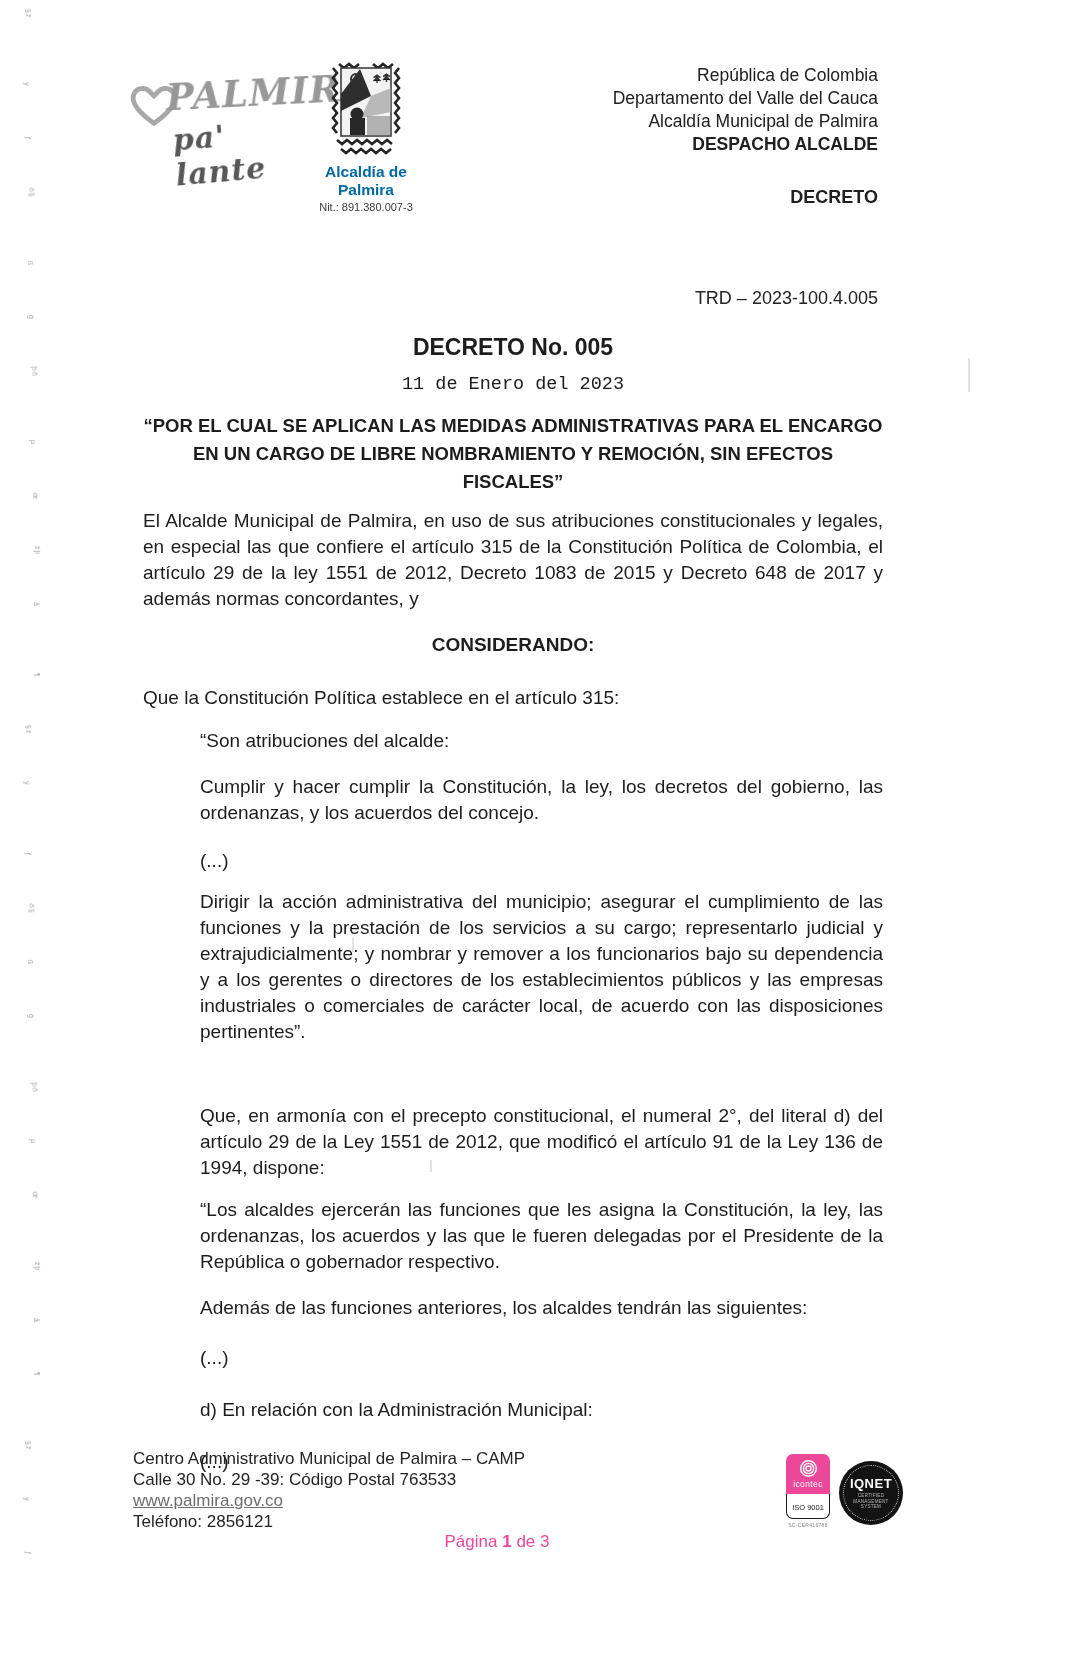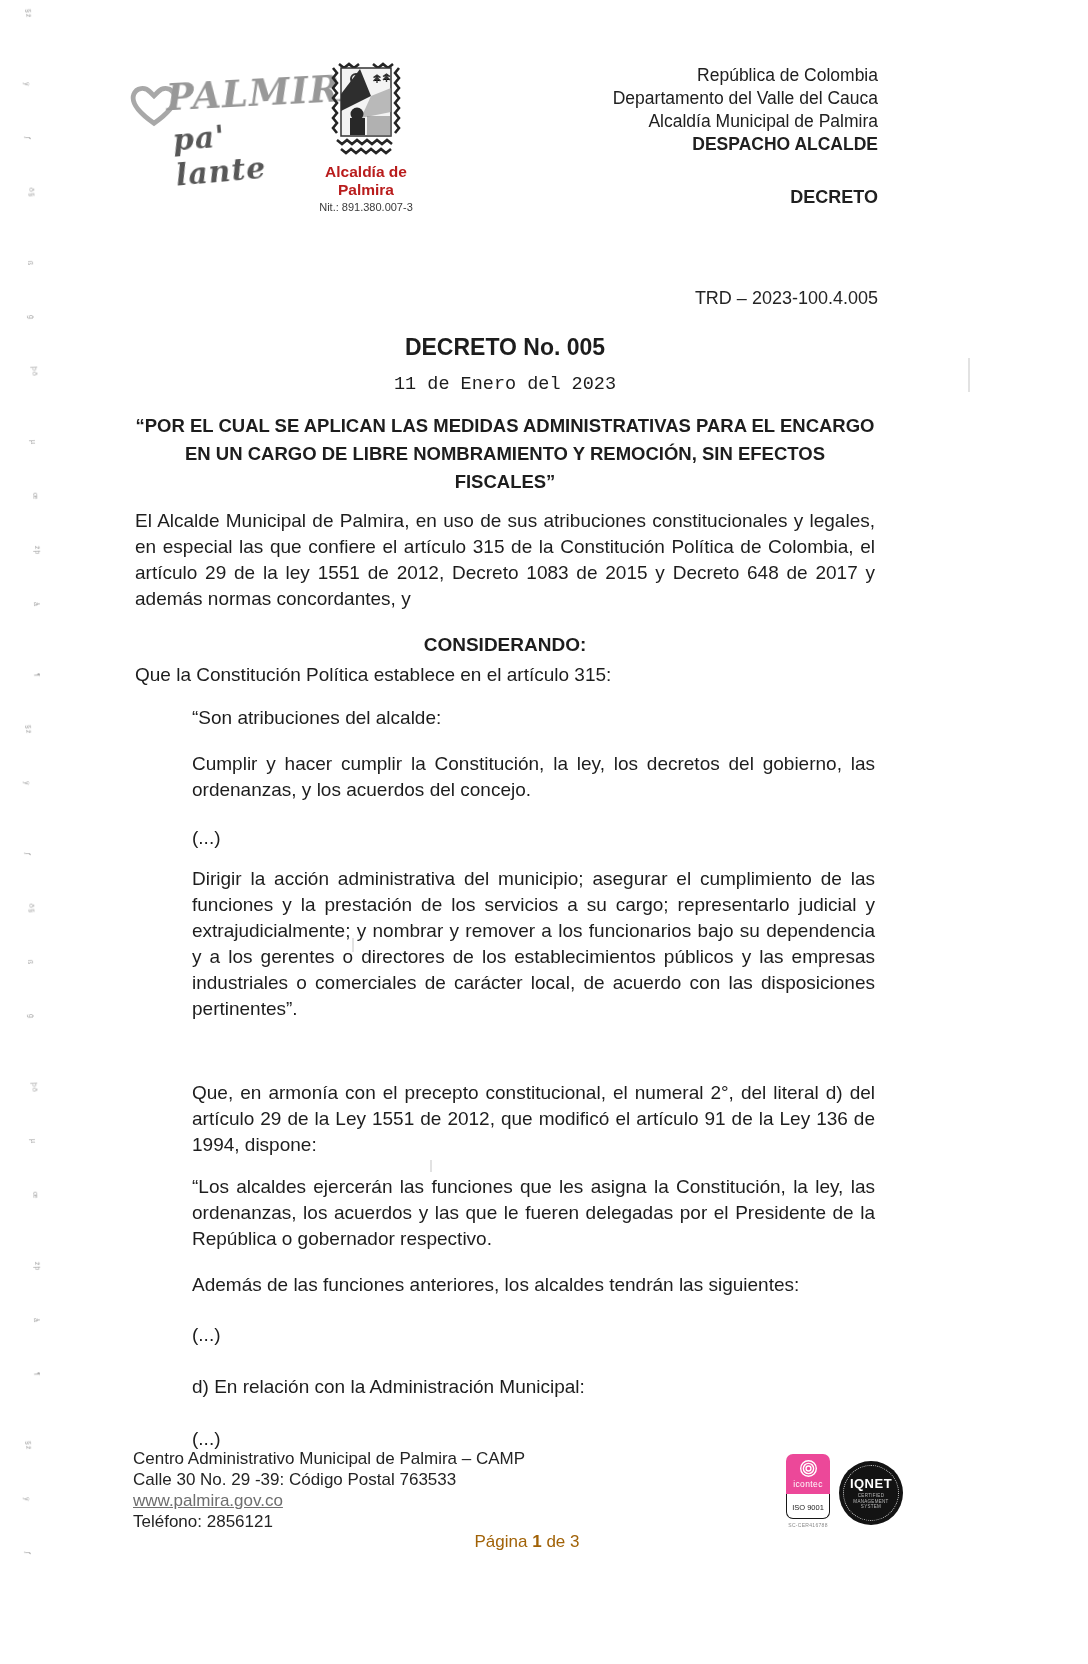--- a/index.html
+++ b/index.html
@@ -11,48 +11,48 @@
   .midmark{position:absolute;background:#e2e2e2;filter:blur(.5px);}
 
   
   .logo-wrap{position:absolute;left:128px;top:68px;width:200px;height:110px;}
   .logo-heart{position:absolute;left:0;top:14px;opacity:.85;}
   .logo-brand{position:absolute;left:38px;top:2px;font-family:"DejaVu Serif",serif;font-style:italic;font-weight:bold;font-size:37px;color:#989898;letter-spacing:1px;transform:rotate(-3deg);filter:blur(.3px);}
   .logo-tagline{position:absolute;left:46px;top:48px;font-family:"DejaVu Serif",serif;font-style:italic;font-weight:bold;font-size:30px;color:#575757;letter-spacing:1px;transform:rotate(-5deg);filter:blur(.25px);}
 
   
   .seal{position:absolute;left:298px;top:56px;width:136px;text-align:center;}
-  .seal-caption{font-weight:bold;font-size:15.5px;margin-top:3px;color:#b91c1c;}
+  .seal-caption{font-weight:bold;font-size:15.5px;margin-top:3px;color:#0369a1;}
   .seal-nit{font-size:11px;margin-top:2px;color:#3a3a3a;}
 
   
   .hdr-right{position:absolute;top:64px;right:210px;width:420px;text-align:right;font-size:17.5px;line-height:23px;color:#202020;}
   .hdr-right .b{font-weight:bold;}
   .doc-type{font-weight:bold;margin-top:30px;font-size:18px;}
 
   .trd{position:absolute;top:288px;right:210px;font-size:18px;color:#242424;}
 
   
-  .content{position:absolute;left:135px;top:334px;width:740px;font-size:19px;line-height:26px;color:#1d1d1d;}
+  .content{position:absolute;left:143px;top:334px;width:740px;font-size:19px;line-height:26px;color:#1d1d1d;}
   .dec-num{text-align:center;font-weight:bold;font-size:23px;line-height:26px;}
   .dec-date{text-align:center;font-size:18.5px;margin-top:12px;font-family:Liberation Mono, monospace;}
   .dec-title{text-align:center;font-weight:bold;font-size:18.5px;line-height:28px;margin-top:14px;}
   .intro{text-align:justify;margin-top:12px;}
   .considerando{text-align:center;font-weight:bold;margin-top:20px;}
-  .p-left{margin-top:4px;}
+  .p-left{margin-top:27px;}
   .indent{margin-left:57px;}
   .justify{text-align:justify;}
   .mt17{margin-top:17px;} .mt20{margin-top:20px;} .mt22{margin-top:22px;}
   .mt15{margin-top:15px;} .mt58{margin-top:58px;} .mt16{margin-top:16px;}
   .mt24{margin-top:24px;} .mt26{margin-top:26px;} .mt44{margin-top:20px;}
 
   
   .footer{position:absolute;left:133px;top:1448px;font-size:17px;line-height:21px;color:#242424;}
   .footer a{color:#6e6e6e;text-decoration:underline;cursor:pointer;}
-  .pagenum{position:absolute;left:157px;top:1532px;width:740px;text-align:center;font-size:17px;color:#a16207;}
+  .pagenum{position:absolute;left:127px;top:1532px;width:740px;text-align:center;font-size:17px;color:#ec4899;}
   .pagenum .n{font-weight:bold;}
 
   
   .icontec{position:absolute;left:786px;top:1454px;width:44px;}
   .icontec-top{background:#ec4899;border-radius:7px 7px 0 0;height:40px;display:flex;flex-direction:column;align-items:center;justify-content:center;}
   .icontec-name{color:#fff;font-size:8.5px;letter-spacing:.4px;margin-top:1px;}
   .icontec-bottom{border:1.5px solid #171717;border-top:none;border-radius:0 0 7px 7px;height:15px;text-align:center;font-size:7.5px;padding-top:9px;color:#222;}
   .icontec-cert{font-size:5px;color:#8a8a8a;text-align:center;margin-top:3px;letter-spacing:.3px;white-space:nowrap;}
   .iqnet{position:absolute;left:839px;top:1461px;width:64px;height:64px;background:#131313;border-radius:50%;display:flex;flex-direction:column;align-items:center;justify-content:center;}
   .iqnet::before{content:"";position:absolute;inset:4px;border:1.5px dotted #cfcfcf;border-radius:50%;}

